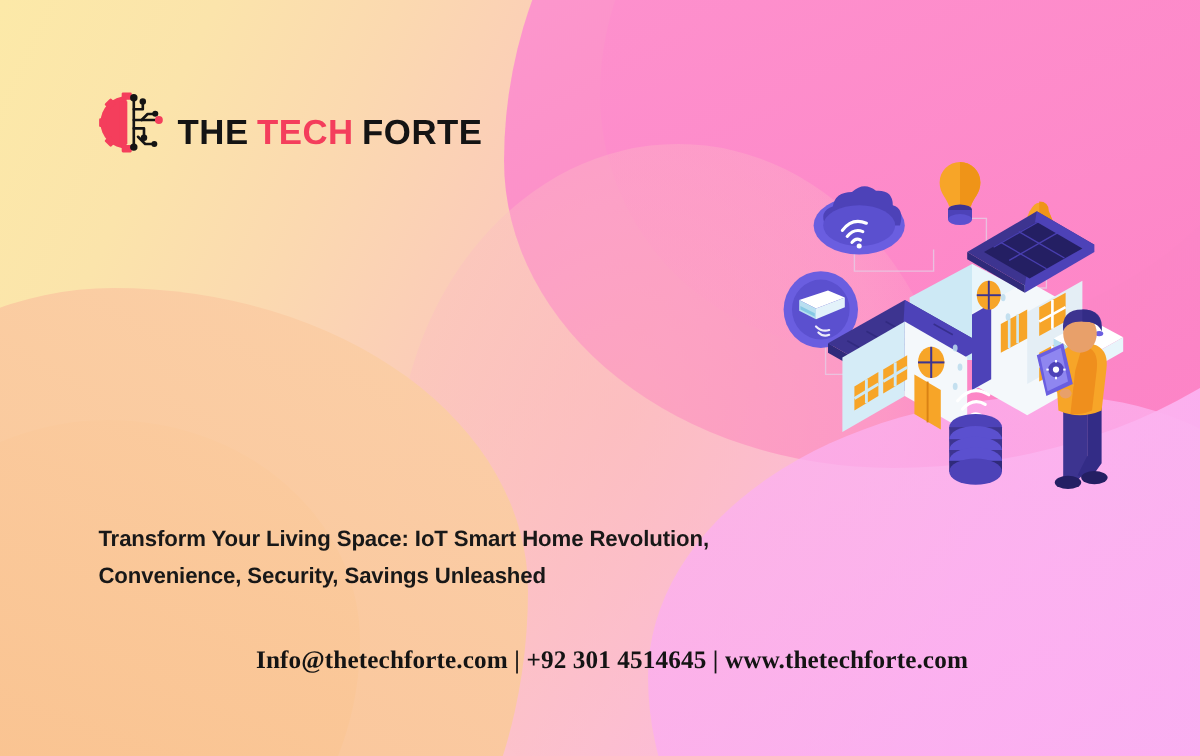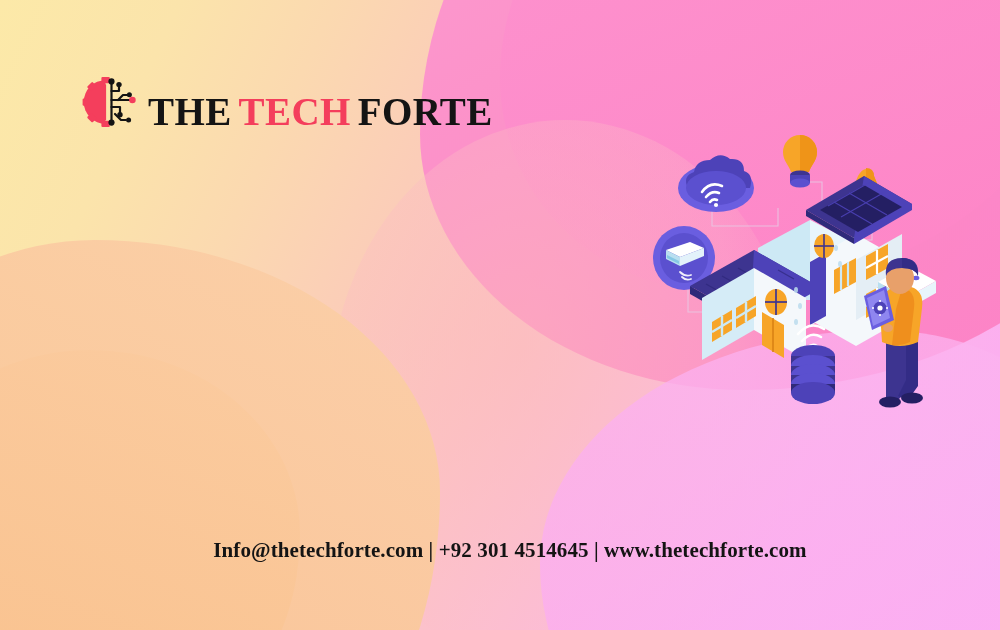--- a/index.html
+++ b/index.html
@@ -93,23 +93,23 @@
     position: absolute;
     left: 82px;
     top: 76px;
     display: flex;
     align-items: center;
     gap: 10px;
     height: 52px;
   }
   #logo-mark { width: 56px; height: 52px; display: block; }
   #logo-text {
-    font-family: Liberation Serif, serif;
+    font-family: Liberation Sans, sans-serif;
     font-weight: bold;
-    font-size: 39px;
+    font-size: 29px;
     letter-spacing: .4px;
     white-space: nowrap;
     line-height: 1;
     margin-top: 18px;
   }
   #logo-text .w1, #logo-text .w3 { color: #141414; }
   #logo-text .w2 { color: #f43e5c; }
   #logo-text span { margin-right: 7px; }
   #logo-text span:last-child { margin-right: 0; }
 
@@ -208,20 +208,22 @@
         <circle cx="47.4" cy="18.8" r="2.5"></circle>
       </g>
       <circle cx="50.4" cy="24" r="3.3" fill="#f43e5c"></circle>
     </svg>
     <div id="logo-text">
       <span class="w1">THE</span><span class="w2">TECH</span><span class="w3">FORTE</span>
     </div>
   </div>
 
 
+  <p id="subtitle">Transform Your Living Space: IoT Smart Home Revolution,
+Convenience, Security, Savings Unleashed</p>
 
   <div id="contact">Info@thetechforte.com | +92 301 4514645 | www.thetechforte.com</div>
 
   <div id="illustration">
     <svg viewBox="0 0 300 300" xmlns="http://www.w3.org/2000/svg">
 
       <g stroke="#e7c9e3" stroke-width="1.1" fill="none" opacity=".85">
         <path d="M62 70 L62 96 L128 96 L128 78"></path>
         <path d="M150 52 L172 52 L172 100"></path>
         <path d="M222 72 L222 110 L196 110 L196 132"></path>

